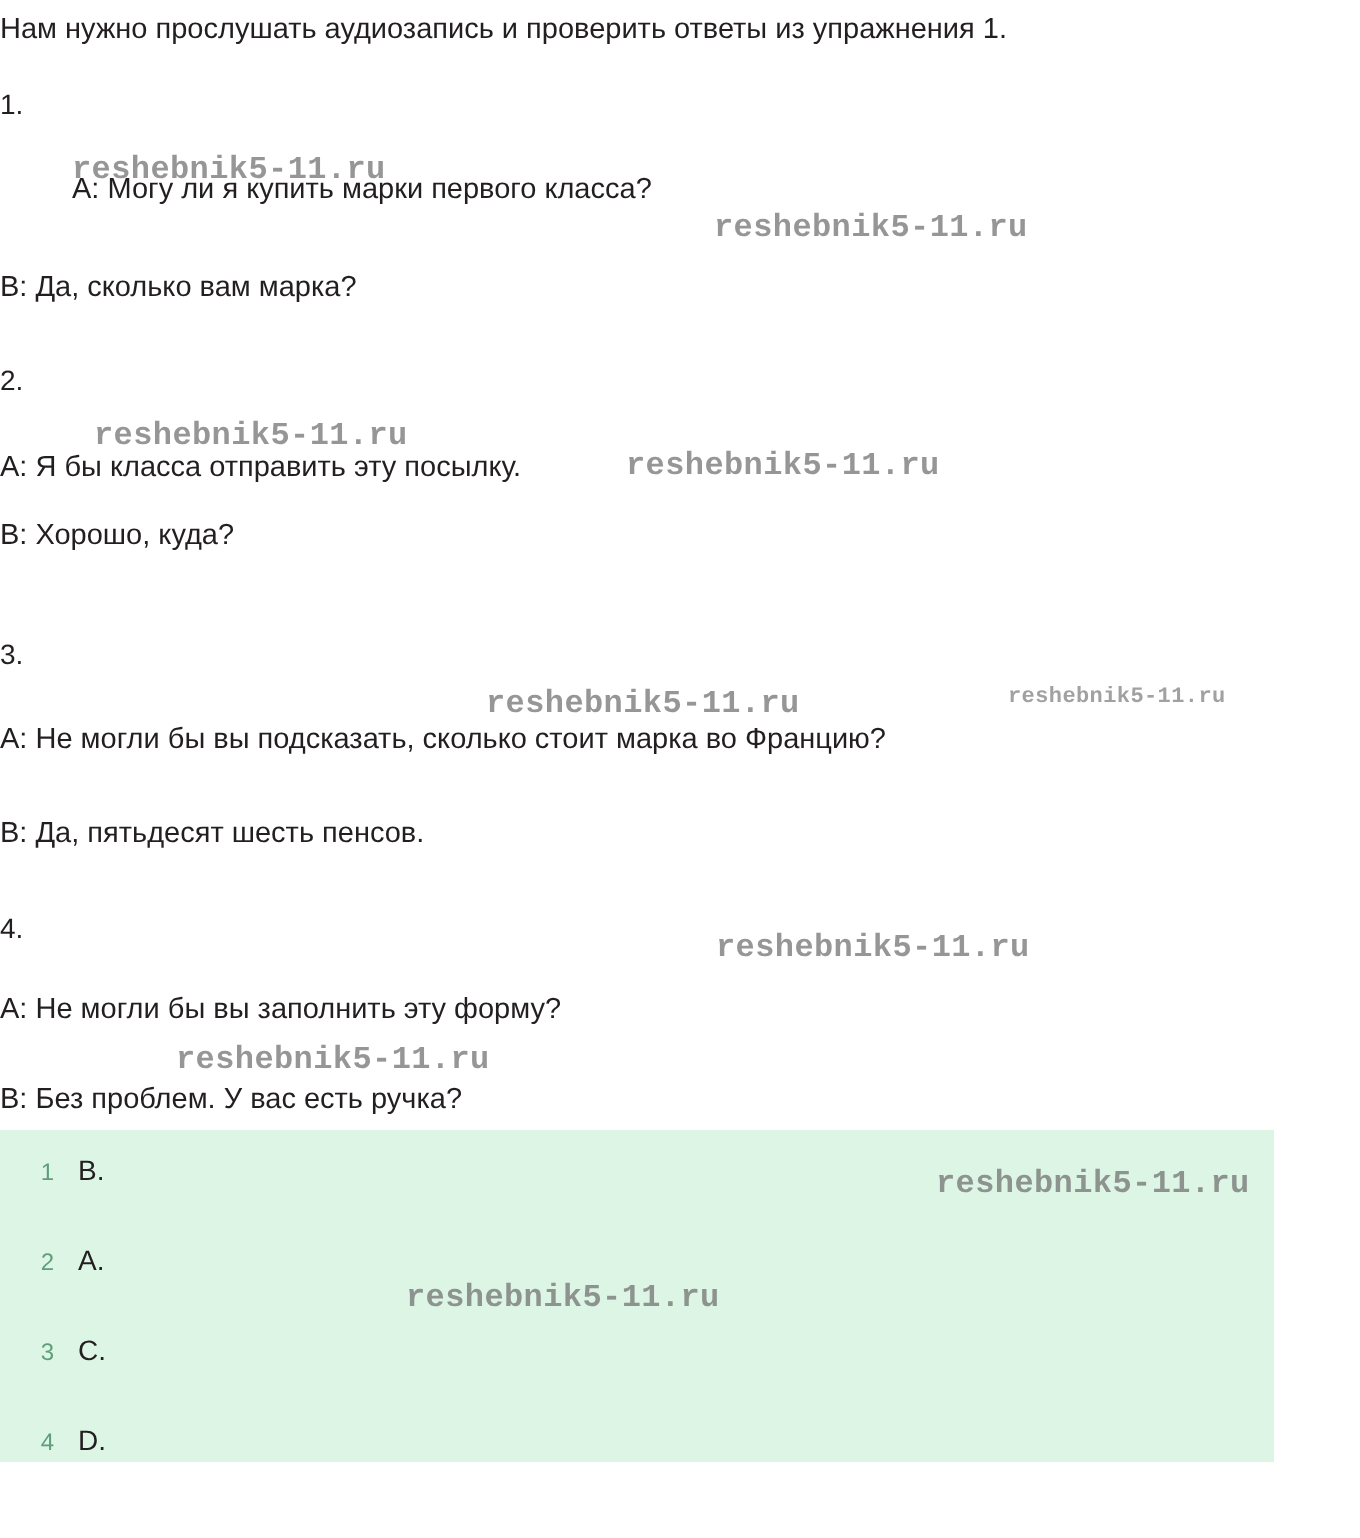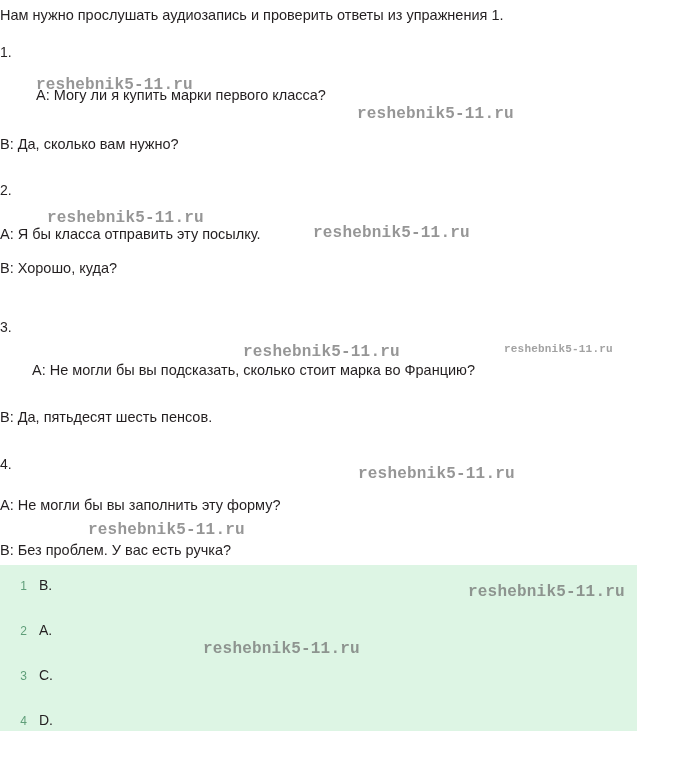--- a/index.html
+++ b/index.html
@@ -52,21 +52,21 @@
   
   .n1 { top: 43px; }
   .l1a { top: 86px; padding-left: 36px; }
   .l1b { top: 135px; }
 
   .n2 { top: 181px; }
   .l2a { top: 225px; }
   .l2b { top: 259px; }
 
   .n3 { top: 318px; }
-  .l3a { top: 361px; padding-left: 32px; }
+  .l3a { top: 361px; }
   .l3b { top: 408px; }
 
   .n4 { top: 455px; }
   .l4a { top: 496px; }
   .l4b { top: 541px; }
 
   
   .answers {
     position: absolute;
     left: 0;
@@ -114,21 +114,21 @@
 </style>
 </head>
 <body>
 
 <div class="page">
 
   <div class="intro">Нам нужно прослушать аудиозапись и проверить ответы из упражнения 1.</div>
 
   <div class="num n1">1.</div>
   <div class="line l1a">A: Могу ли я купить марки первого класса?</div>
-  <div class="line l1b">B: Да, сколько вам нужно?</div>
+  <div class="line l1b">B: Да, сколько вам марка?</div>
 
   <div class="num n2">2.</div>
   <div class="line l2a">A: Я бы класса отправить эту посылку.</div>
   <div class="line l2b">B: Хорошо, куда?</div>
 
   <div class="num n3">3.</div>
   <div class="line l3a">A: Не могли бы вы подсказать, сколько стоит марка во Францию?</div>
   <div class="line l3b">B: Да, пятьдесят шесть пенсов.</div>
 
   <div class="num n4">4.</div>

